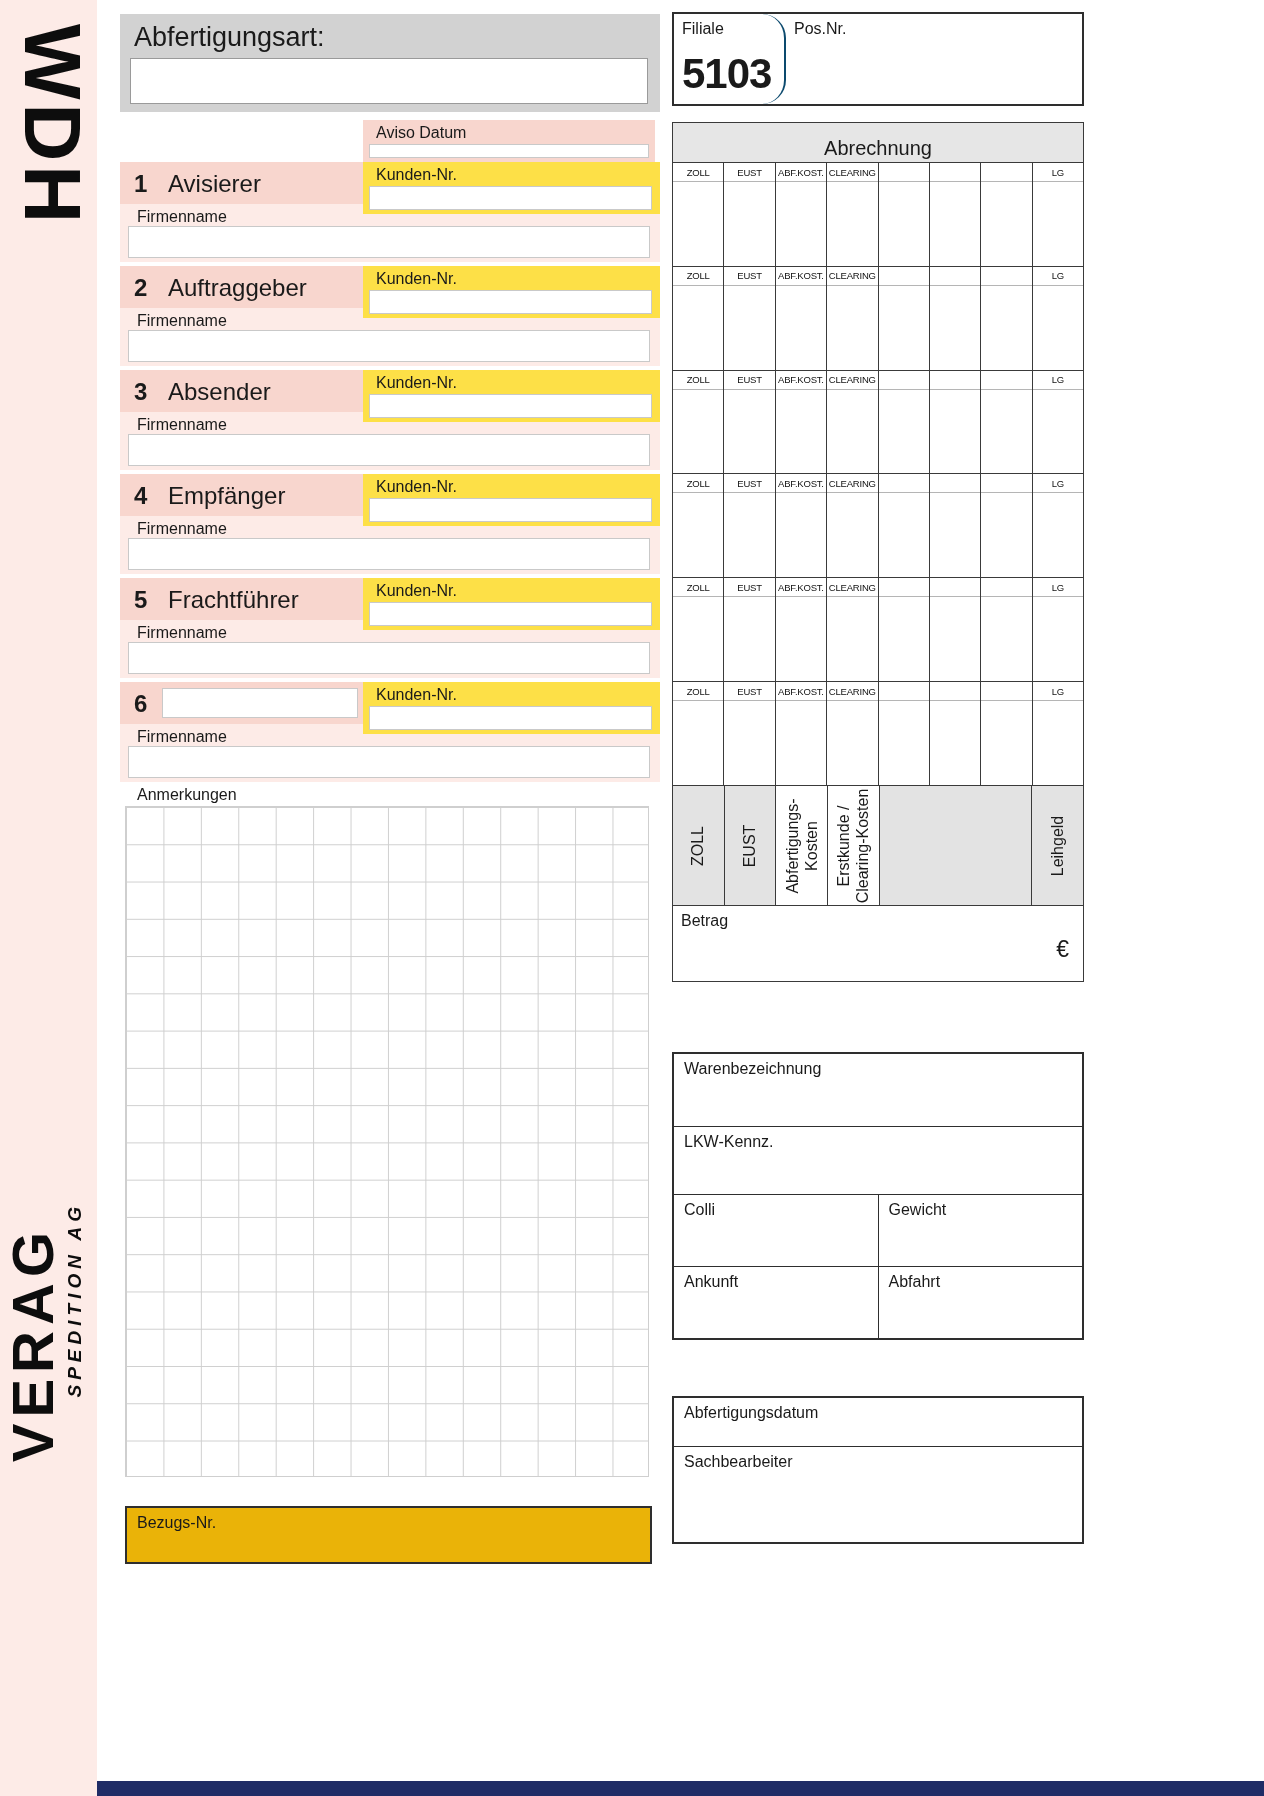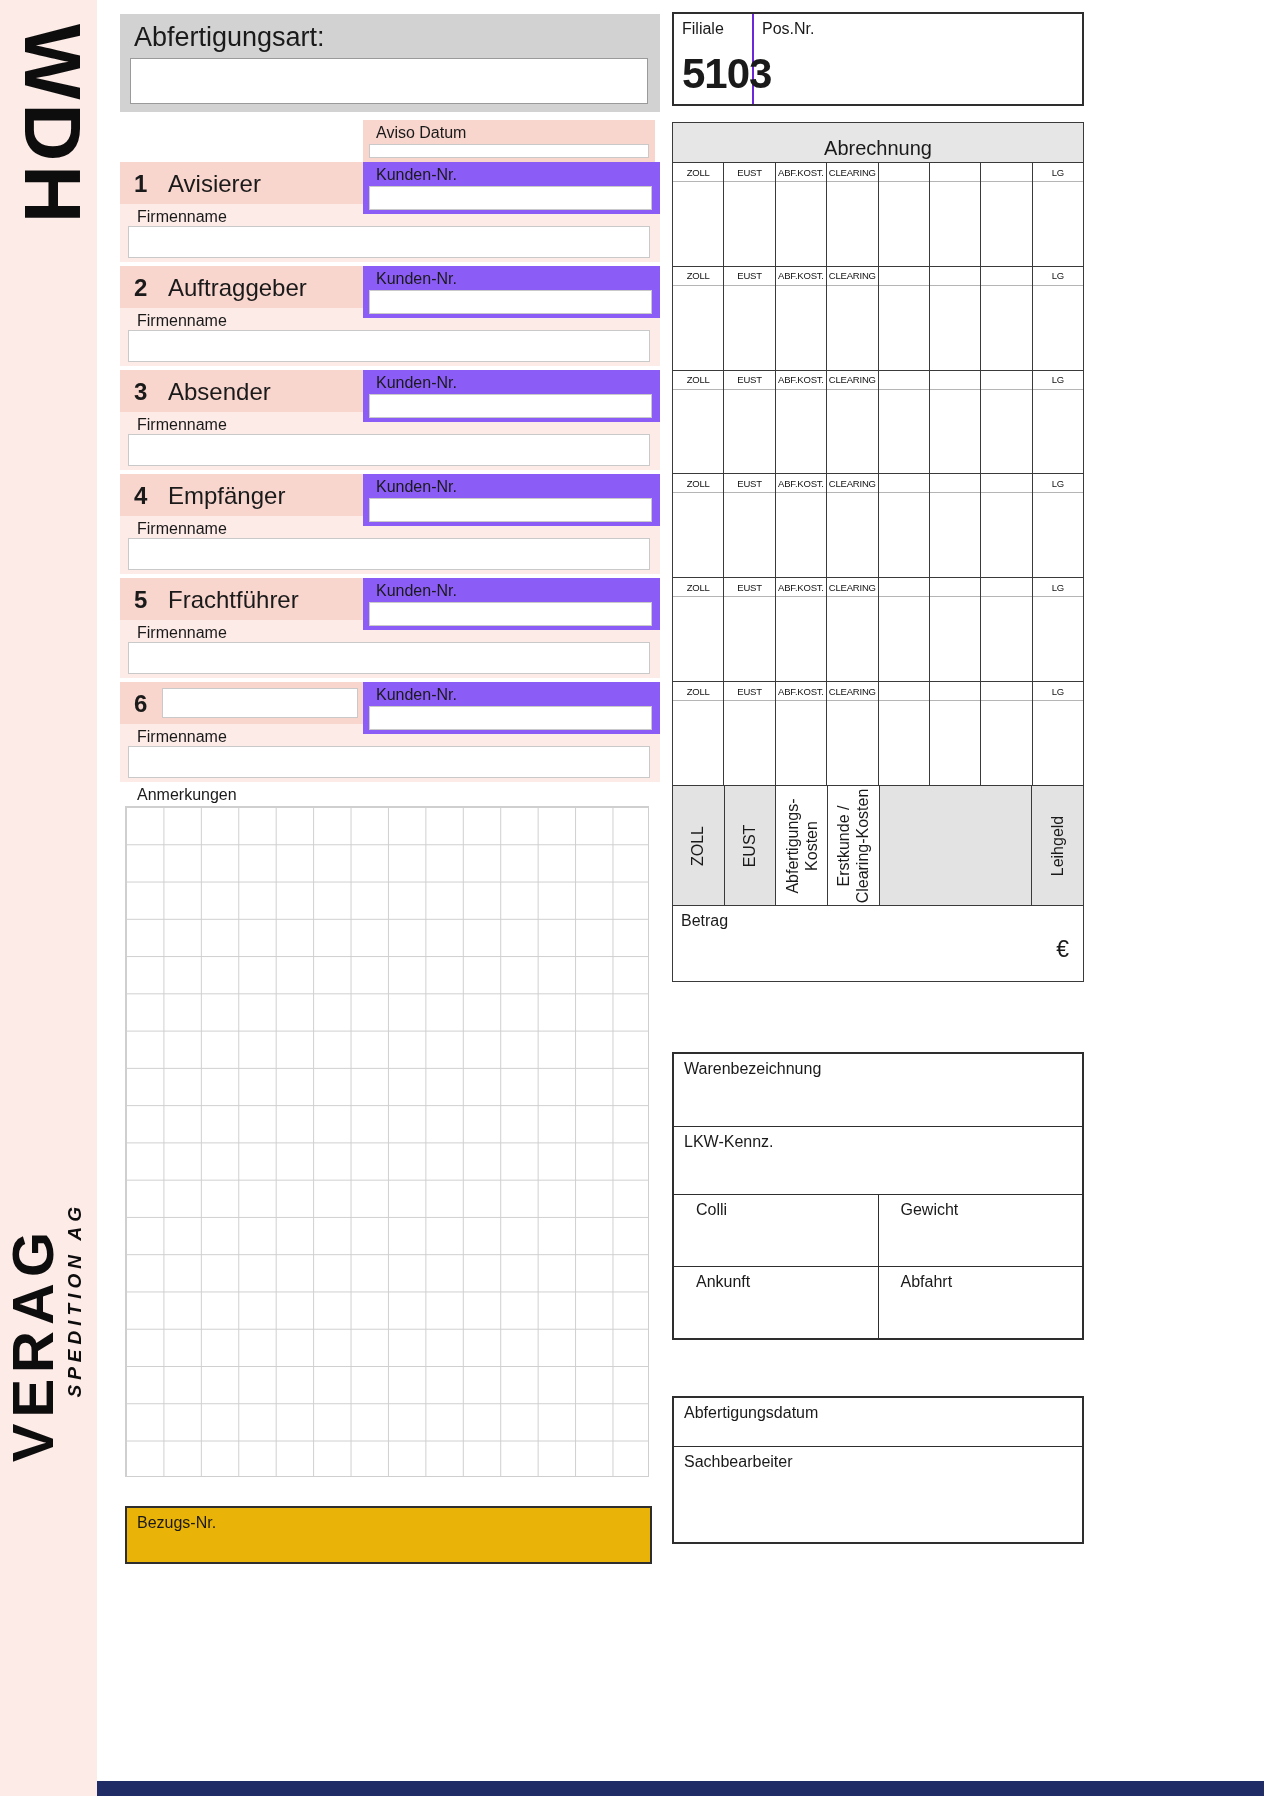--- a/index.html
+++ b/index.html
@@ -32,37 +32,37 @@
 
   
   .field-label { font-size:16px; color:#1a1a1a; }
 
   
   .abf-section { position:absolute; left:120px; top:14px; width:540px; height:98px; background:#d2d2d2; }
   .abf-label { position:absolute; left:14px; top:8px; font-size:27px; }
   .abf-input { position:absolute; left:10px; top:44px; width:518px; height:46px; background:#fff; border:1px solid #9a9a9a; }
 
   .filiale-group { position:absolute; left:672px; top:12px; width:412px; height:94px; display:flex; border:2px solid #2e2e2e; background:#fff; }
-  .filiale-box { width:80px; border-right:2px solid #6d28d9; position:relative; }
+  .filiale-box { width:112px; border-right:2px solid #0c4a6e; position:relative;border-radius:24px; }
   .posnr-box { flex:1; position:relative; }
   .filiale-box .field-label, .posnr-box .field-label { position:absolute; left:8px; top:6px; }
   .filiale-value { position:absolute; left:8px; bottom:6px; font-size:42px; font-weight:700; letter-spacing:-1px; }
 
   
   .aviso-box { position:absolute; left:363px; top:120px; width:292px; height:42px; background:#f8d6ce; }
   .aviso-box .field-label { position:absolute; left:13px; top:4px; }
   .aviso-input { position:absolute; left:6px; top:24px; width:280px; height:14px; background:#fff; border:1px solid #c9c9c9; }
 
   
   .party { position:absolute; left:120px; width:540px; height:100px; background:#fdebe7; }
   .party-strip { position:absolute; left:0; top:0; width:243px; height:42px; background:#f8d6ce; }
   .party-num { position:absolute; left:14px; top:8px; font-size:24px; font-weight:700; }
   .party-name { position:absolute; left:48px; top:8px; font-size:24px; }
   .party-title-input { position:absolute; left:42px; top:6px; width:196px; height:30px; background:#fff; border:1px solid #c9c9c9; }
-  .kunden-block { position:absolute; left:243px; top:0; width:297px; height:52px; background:#8b5cf6; }
+  .kunden-block { position:absolute; left:243px; top:0; width:297px; height:52px; background:#fde047; }
   .kunden-block .field-label { position:absolute; left:13px; top:4px; }
   .kunden-input { position:absolute; left:6px; top:24px; width:283px; height:24px; background:#fff; border:1px solid #c9c9c9; }
   .firma-label { position:absolute; left:17px; top:46px; }
   .firma-input { position:absolute; left:8px; top:64px; width:522px; height:32px; background:#fff; border:1px solid #c9c9c9; }
 
   
   .abr-title {
     position:absolute; left:672px; top:122px; width:412px; height:52px;
     background:#e6e6e6; border:1.5px solid #3a3a3a;
     display:flex; align-items:center; justify-content:center; font-size:20px;
@@ -109,21 +109,21 @@
       linear-gradient(to bottom, #cfcfcf 1px, transparent 1px);
     background-size:37.43px 37.28px;
   }
 
   
   .detail-box { position:absolute; left:672px; width:412px; border:2px solid #2e2e2e; background:#fff; }
   .d-row { position:relative; border-top:1px solid #2e2e2e; }
   .d-row:first-child { border-top:none; }
   .d-row .field-label { position:absolute; left:10px; top:6px; }
   .d-split { display:flex; }
-  .d-cell { flex:1; position:relative;margin-left:12px; }
+  .d-cell { flex:1; position:relative; }
   .d-cell:first-child { border-right:1px solid #2e2e2e; }
   .d-cell .field-label { position:absolute; left:10px; top:6px; }
   .transport { top:1052px; }
   .abfert { top:1396px; }
 
   
   .bezug-box { position:absolute; left:125px; top:1506px; width:527px; height:58px; border:2px solid #2e2e2e; background:#eab308;padding-left:17px; }
   .bezug-box .field-label { position:absolute; left:10px; top:6px; }
 </style>
 </head>

